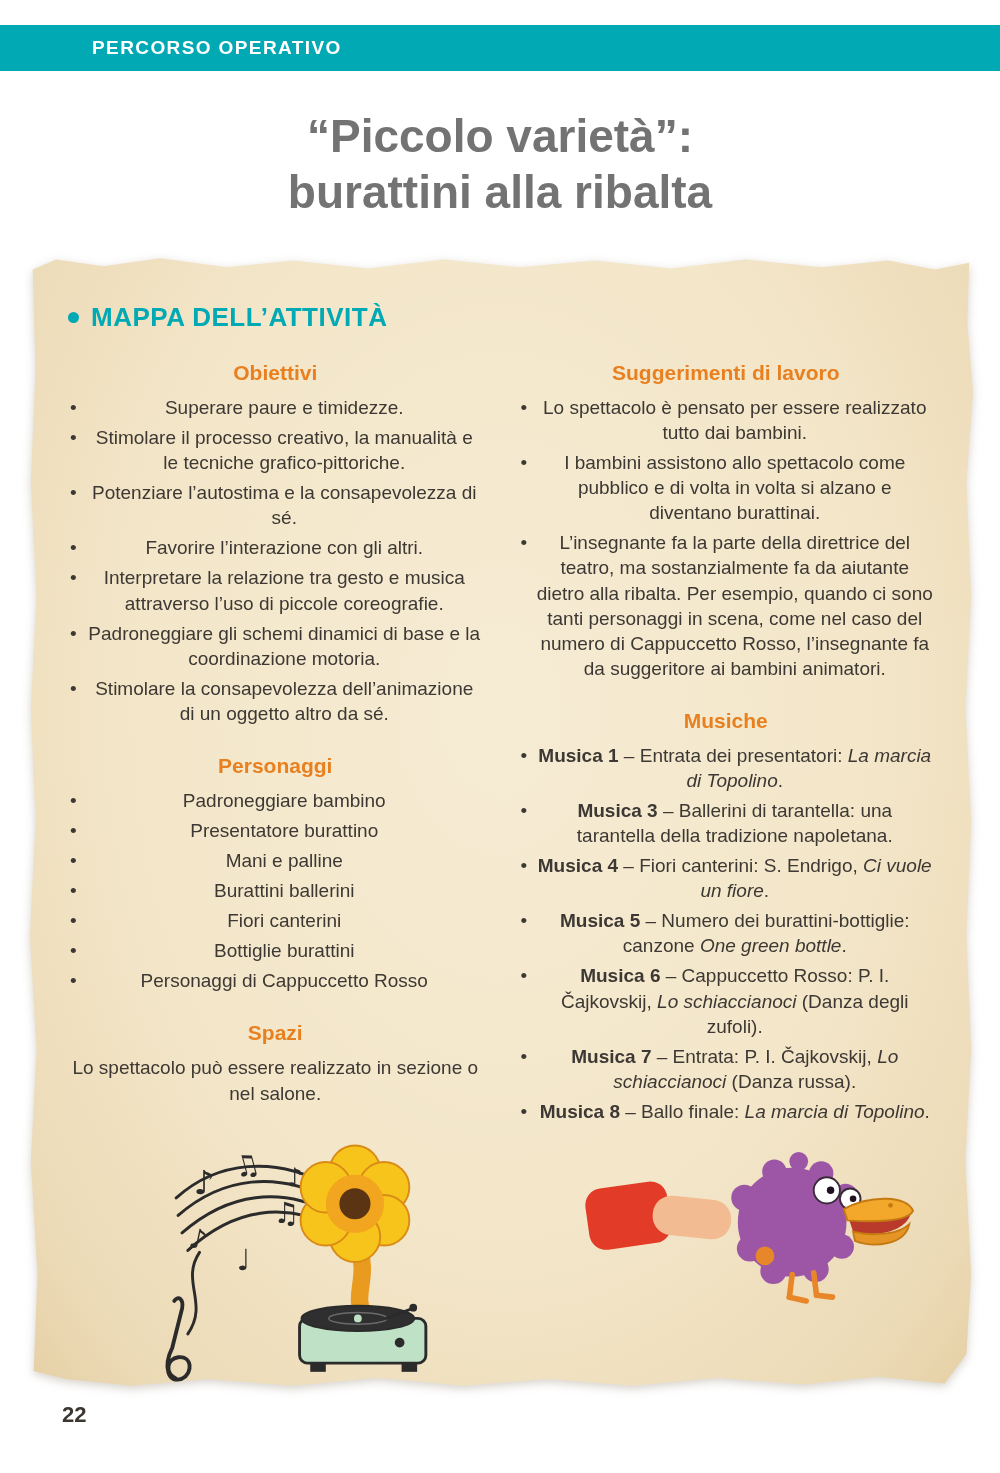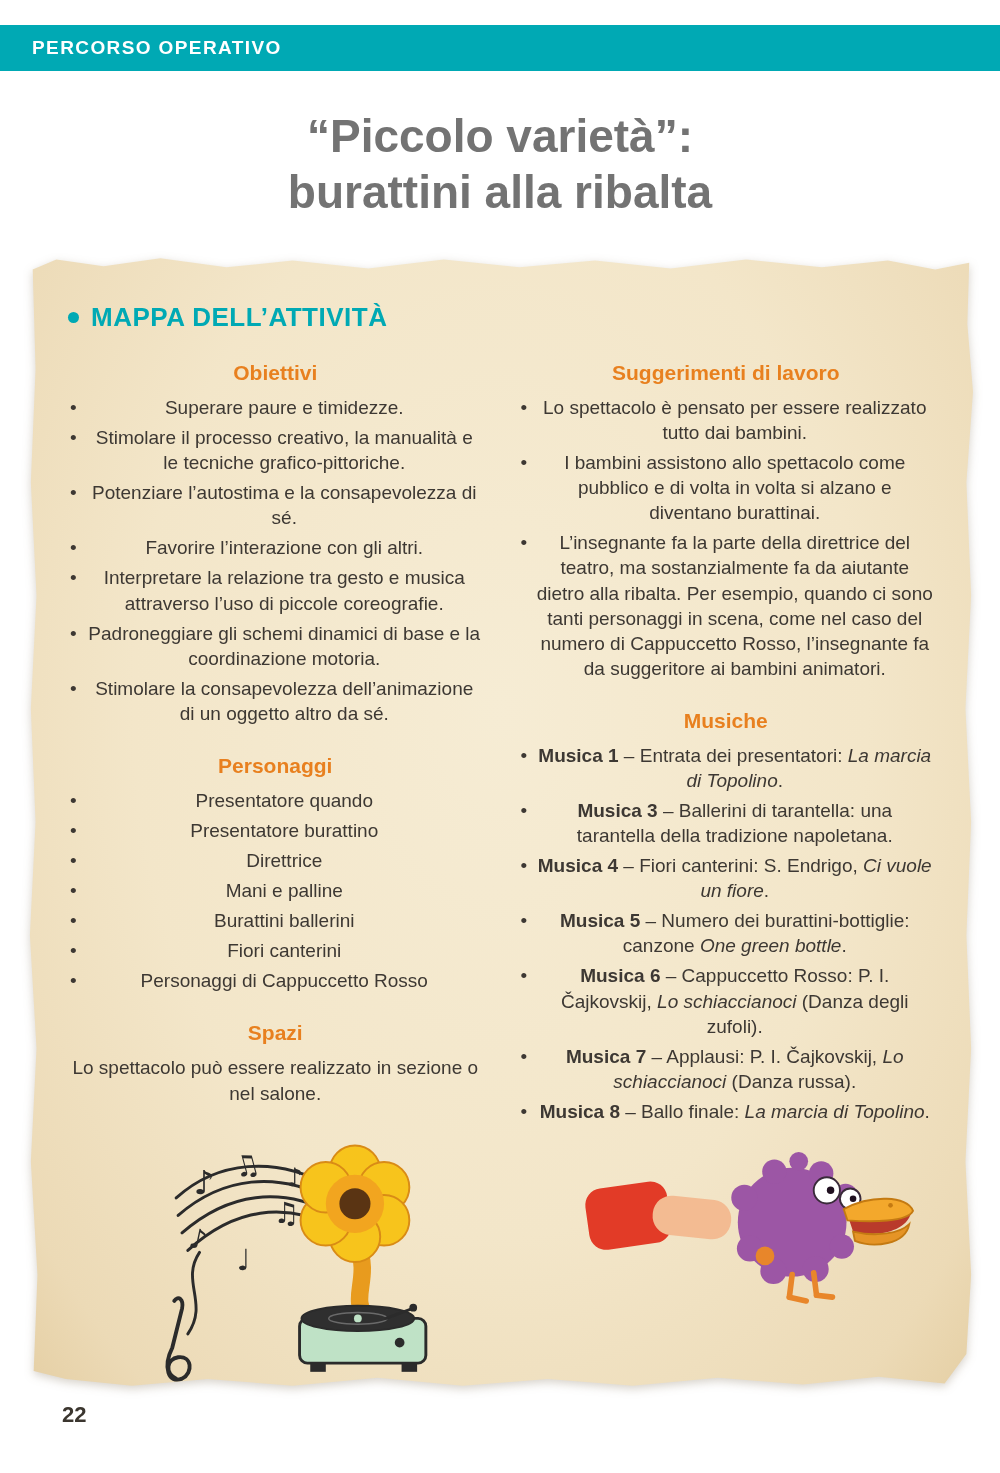--- a/index.html
+++ b/index.html
@@ -14,21 +14,21 @@
   }
 
   
   .header-band {
     position: absolute; top: 25px; left: 0; width: 1000px; height: 46px;
     background: #00a9b4;
     display: flex; align-items: center;
   }
   .header-band .label {
     color: #ffffff; font-weight: bold; font-size: 19px;
-    letter-spacing: 1.4px; padding-left: 32px;
+    letter-spacing: 1.4px; padding-left: 92px;
   }
 
   
   .page-title {
     position: absolute; top: 108px; left: 0; width: 1000px;
     text-align: center; color: #737373; font-weight: bold;
     font-size: 46px; line-height: 1.22;
   }
 
   
@@ -123,26 +123,26 @@
             <li><span>Stimolare il processo creativo, la manualità e le tecniche grafico-pittoriche.</span></li>
             <li><span>Potenziare l’autostima e la consapevolezza di sé.</span></li>
             <li><span>Favorire l’interazione con gli altri.</span></li>
             <li><span>Interpretare la relazione tra gesto e musica attraverso l’uso di piccole coreografie.</span></li>
             <li><span>Padroneggiare gli schemi dinamici di base e la coordinazione motoria.</span></li>
             <li><span>Stimolare la consapevolezza dell’animazione di un oggetto altro da sé.</span></li>
           </ul>
 
         <h3 class="orange">Personaggi</h3>
         <ul class="bullets">
-            <li><span>Presentatore quando</span></li>
+            <li><span>Padroneggiare bambino</span></li>
             <li><span>Presentatore burattino</span></li>
-            <li><span>Direttrice</span></li>
             <li><span>Mani e palline</span></li>
             <li><span>Burattini ballerini</span></li>
             <li><span>Fiori canterini</span></li>
+            <li><span>Bottiglie burattini</span></li>
             <li><span>Personaggi di Cappuccetto Rosso</span></li>
           </ul>
 
         <h3 class="orange">Spazi</h3>
         <p class="body-text">Lo spettacolo può essere realizzato in sezione o nel salone.</p>
 
         <figure class="illo gramophone-fig">
           <svg width="300" height="272" viewBox="0 0 300 280">
 
             <g stroke="#2b2b2b" stroke-width="3" fill="none" stroke-linecap="round">
@@ -200,21 +200,21 @@
             <li><span>L’insegnante fa la parte della direttrice del teatro, ma sostanzialmente fa da aiutante dietro alla ribalta. Per esempio, quando ci sono tanti personaggi in scena, come nel caso del numero di Cappuccetto Rosso, l’insegnante fa da suggeritore ai bambini animatori.</span></li>
           </ul>
 
         <h3 class="orange">Musiche</h3>
         <ul class="bullets">
             <li><span class="seg-b">Musica 1</span><span> – Entrata dei presentatori: </span><span class="seg-i">La marcia di Topolino</span><span>.</span></li>
             <li><span class="seg-b">Musica 3</span><span> – Ballerini di tarantella: una tarantella della tradizione napoletana.</span></li>
             <li><span class="seg-b">Musica 4</span><span> – Fiori canterini: S. Endrigo, </span><span class="seg-i">Ci vuole un fiore</span><span>.</span></li>
             <li><span class="seg-b">Musica 5</span><span> – Numero dei burattini-bottiglie: canzone </span><span class="seg-i">One green bottle</span><span>.</span></li>
             <li><span class="seg-b">Musica 6</span><span> – Cappuccetto Rosso: P. I. Čajkovskij, </span><span class="seg-i">Lo schiaccianoci</span><span> (Danza degli zufoli).</span></li>
-            <li><span class="seg-b">Musica 7</span><span> – Applausi: P. I. Čajkovskij, </span><span class="seg-i">Lo schiaccianoci</span><span> (Danza russa).</span></li>
+            <li><span class="seg-b">Musica 7</span><span> – Entrata: P. I. Čajkovskij, </span><span class="seg-i">Lo schiaccianoci</span><span> (Danza russa).</span></li>
             <li><span class="seg-b">Musica 8</span><span> – Ballo finale: </span><span class="seg-i">La marcia di Topolino</span><span>.</span></li>
           </ul>
 
         <figure class="illo bird-fig">
           <svg width="340" height="178" viewBox="0 0 360 190">
 
             <rect x="6" y="52" width="88" height="66" rx="18" fill="#e23b27" transform="rotate(-8 50 85)"></rect>
 
             <rect x="76" y="66" width="84" height="42" rx="20" fill="#f3bb92" transform="rotate(6 118 87)"></rect>
 

